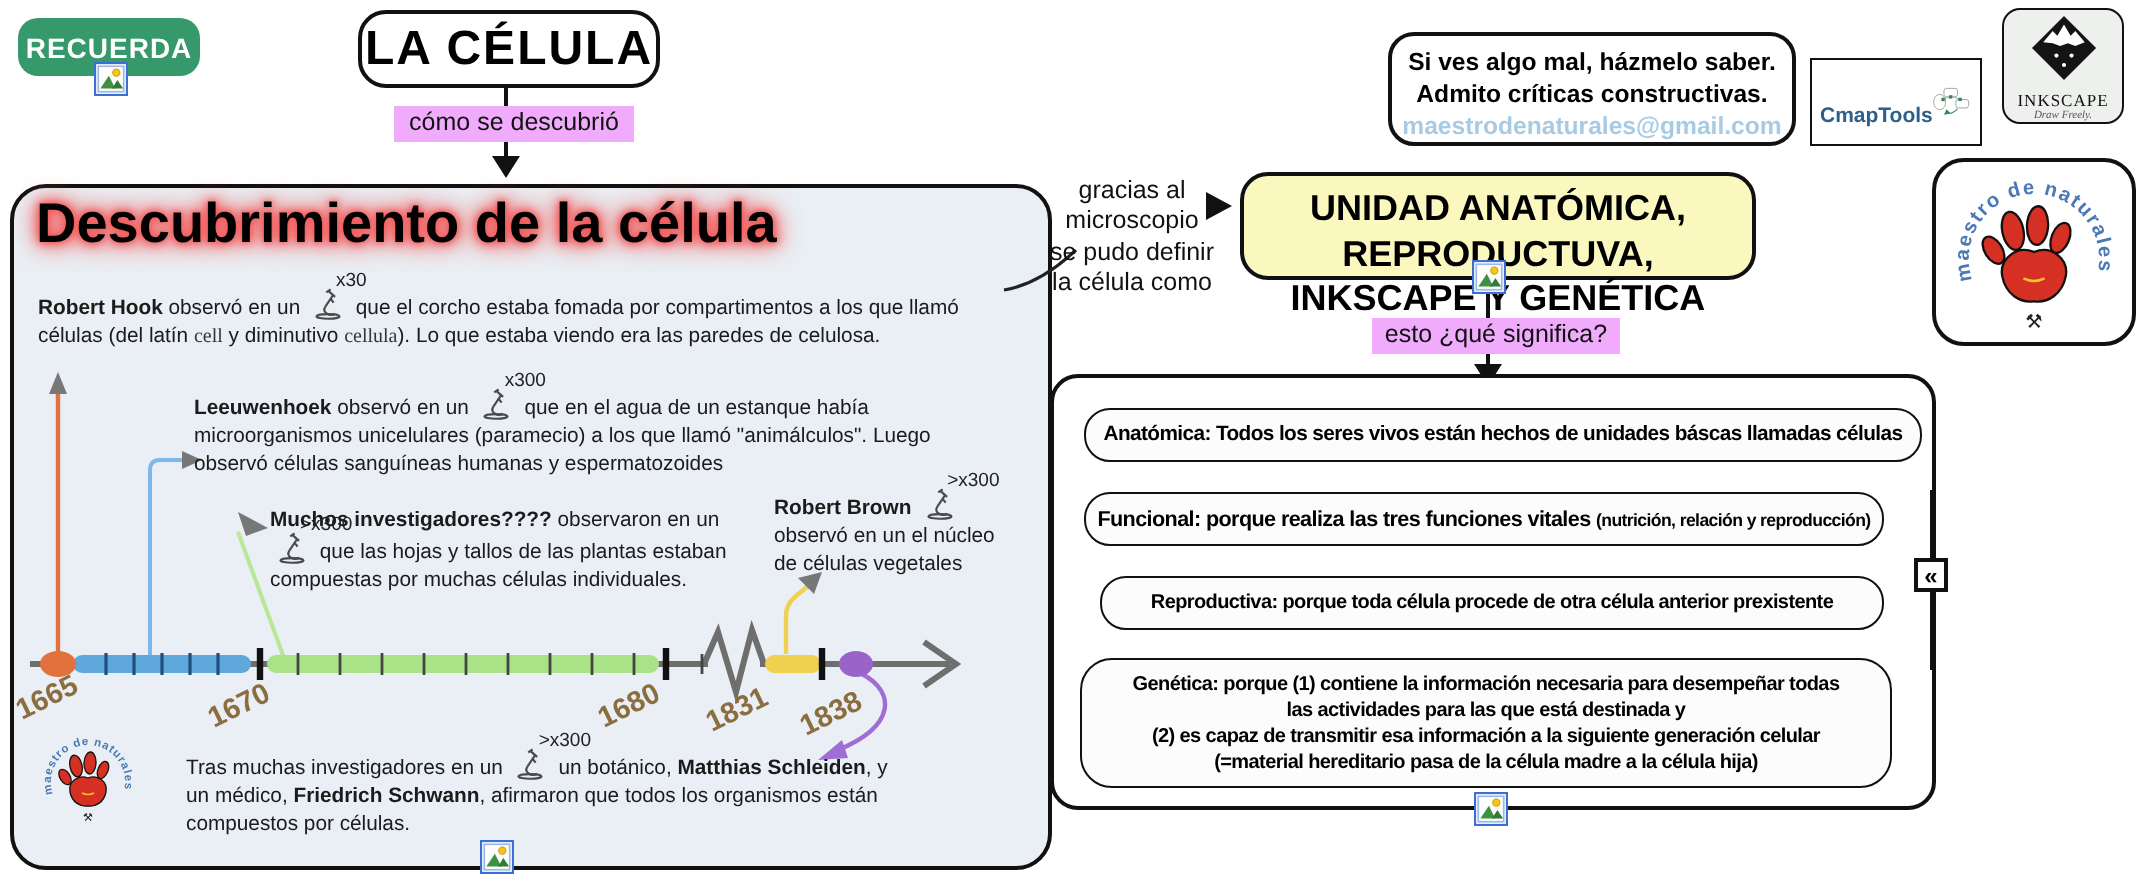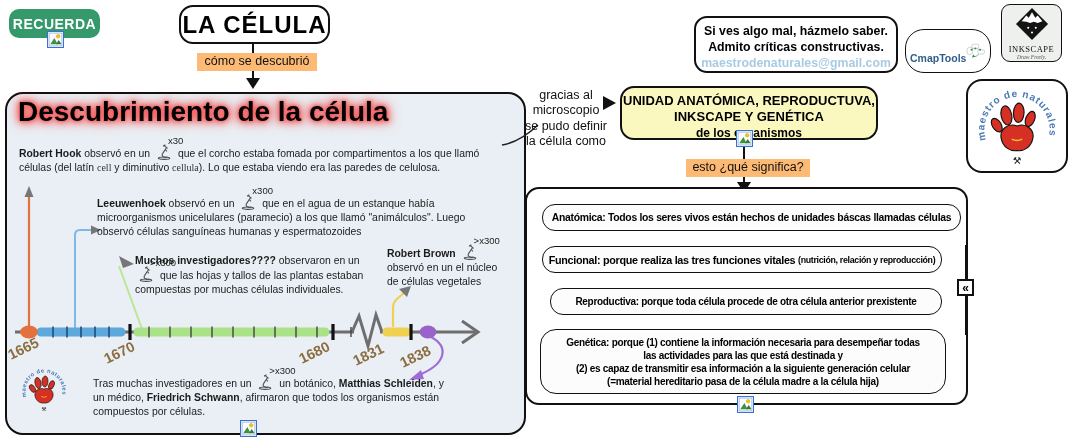--- a/index.html
+++ b/index.html
@@ -1,20 +1,20 @@
 <!DOCTYPE html>
 <html style="--recuerda-green: #35996b; --panel-bg: #e9eff4; --definition-yellow: #fbf8bf; --title-glow: #f25555; --email-blue: #a8cbe4; --year-brown: #8b6d40; --timeline-gray: #6e6e6e; --seg-orange: #e2713d; --seg-blue: #5fa8dc; --seg-green: #a9e287; --seg-yellow: #f0d04f; --seg-purple: #9a63c9; --paw-red: #d62f23;"><head>
 <meta charset="utf-8">
 <style>
   html,body{margin:0;padding:0;background:#fff;font-family:"Liberation Sans",sans-serif;}
   #canvas{position:relative;width:1071px;height:442px;background:#fff;overflow:hidden;}
   .abs{position:absolute;box-sizing:border-box;}
   .node{position:absolute;box-sizing:border-box;background:#fff;border:2px solid #111;border-radius:14px;}
   .vline{position:absolute;width:2px;background:#111;}
-  .linklabel{position:absolute;background:#fdba74;text-align:center;font-size:12.5px;color:#111;padding:1px 3px;line-height:1.25;}
+  .linklabel{position:absolute;background:#f0abfc;text-align:center;font-size:12.5px;color:#111;padding:1px 3px;line-height:1.25;}
   .arrow-down{position:absolute;width:0;height:0;border-left:7px solid transparent;border-right:7px solid transparent;border-top:11px solid #111;}
   .arrow-right{position:absolute;width:0;height:0;border-top:7px solid transparent;border-bottom:7px solid transparent;border-left:13px solid #111;}
   .prel{white-space:pre-line;}
 
   
   #recuerda{left:9px;top:9px;width:91px;height:29px;background:var(--recuerda-green);border-radius:10px;color:#fff;font-weight:bold;font-size:14px;display:flex;align-items:center;justify-content:center;letter-spacing:.5px;}
   #lacelula{left:179px;top:5px;width:151px;height:39px;border-width:2.5px;display:flex;align-items:center;justify-content:center;font-weight:bold;font-size:24px;letter-spacing:1px;color:#000;}
 
   
   #panel{left:5px;top:92px;width:521px;height:343px;background:var(--panel-bg);border:2px solid #111;border-radius:18px;}
@@ -23,31 +23,31 @@
     text-shadow:0 0 3px var(--title-glow),0 0 6px var(--title-glow),0 0 10px var(--title-glow),0 0 14px var(--title-glow);}
   .latin{font-family:"Liberation Serif",serif;font-style:normal;font-size:10px;color:#333;}
   .scope{position:relative;display:inline-block;width:18px;height:13px;vertical-align:-2px;margin:0 2px;}
   .scope svg{position:absolute;left:0;top:-2px;}
   .mag{position:absolute;top:-11px;left:13px;font-size:9.5px;color:#222;white-space:nowrap;font-weight:normal;}
   #tlsvg{position:absolute;left:0;top:0;z-index:1;pointer-events:none;}
 
   
   #gracias{left:514px;top:88px;width:104px;text-align:center;font-size:12.5px;line-height:1.22;color:#111;}
   #defbox{left:620px;top:86px;width:258px;height:54px;background:var(--definition-yellow);border:2.5px solid #111;border-radius:14px;text-align:center;color:#000;padding-top:5px;}
-  #defbox .l1{font-weight:bold;font-size:13px;line-height:1.25;}
+  #defbox .l1{font-weight:bold;font-size:18px;line-height:1.25;}
   #defbox .l3{font-weight:bold;font-size:12px;}
 
   
   #meanpanel{left:525px;top:187px;width:443px;height:218px;border-radius:14px;}
   .mbox{position:absolute;background:#fcfcfc;border:1.8px solid #111;border-radius:13px;display:flex;align-items:center;justify-content:center;font-weight:bold;color:#000;white-space:nowrap;letter-spacing:-0.3px;}
 
   
   #feedback{left:694px;top:16px;width:204px;height:57px;border-radius:13px;text-align:center;padding-top:6px;font-weight:bold;font-size:12.3px;line-height:1.3;color:#000;}
   #feedback .email{color:var(--email-blue);}
-  #cmapbox{left:905px;top:29px;width:86px;height:44px;border-width:1.5px;border-radius:19px;display:flex;align-items:center;padding:2px 4px;}
+  #cmapbox{left:905px;top:29px;width:86px;height:44px;border-width:1.5px;border-radius:0;display:flex;align-items:center;padding:2px 4px;}
   #cmapbox .cmaplbl{font-size:10.5px;font-weight:bold;color:#2e5f8a;align-self:flex-end;margin-bottom:6px;}
   #inkbox{left:1001px;top:4px;width:61px;height:58px;border-width:1.5px;border-radius:9px;background:#edf0ed;text-align:center;padding-top:2px;}
   #inkbox .inklbl{font-family:"Liberation Serif",serif;font-size:8.5px;letter-spacing:.5px;color:#111;line-height:1;}
   #inkbox .inktag{font-family:"Liberation Serif",serif;font-style:italic;font-size:5.5px;color:#555;}
   #brandbox{left:966px;top:79px;width:102px;height:94px;border-radius:16px;display:flex;align-items:center;justify-content:center;}
 
   .imgicon{position:absolute;width:17px;height:17px;z-index:5;}
   #chevbox{left:957px;top:279px;width:17px;height:17px;background:#fff;border:2px solid #111;font-weight:bold;font-size:12px;display:flex;align-items:center;justify-content:center;z-index:4;color:#000;}
 </style>
 </head>

